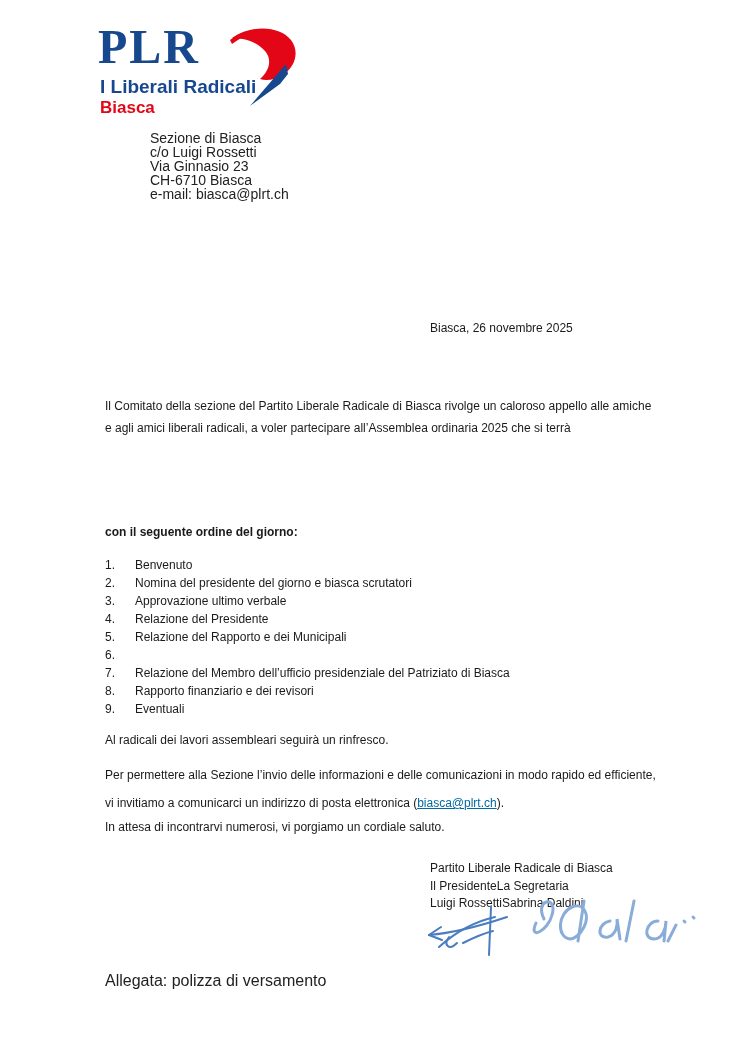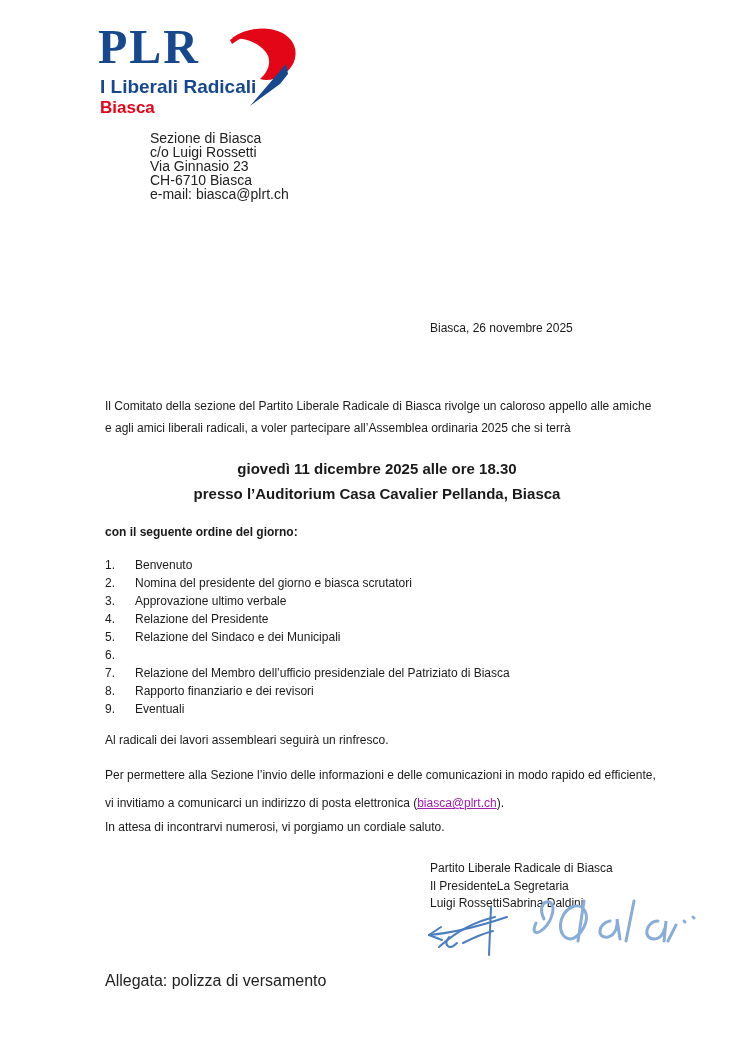--- a/index.html
+++ b/index.html
@@ -26,21 +26,21 @@
   .dateline { left:430px; top:321px; font-size:12px; }
   .intro { left:105px; top:395px; width:620px; font-size:12px; line-height:22px; white-space:pre-line; }
   .event { left:103px; top:456px; width:548px; text-align:center; font-size:15px; font-weight:bold; line-height:25px; }
   .agenda-label { left:105px; top:525px; font-size:12px; font-weight:bold; }
   .agenda { left:105px; top:556px; font-size:12px; }
   .agenda-row { display:flex; line-height:18px; }
   .agenda-num { width:30px; flex:0 0 30px; }
   .p-rinfresco { left:105px; top:733px; font-size:12px; }
   .p-email { left:105px; top:761px; width:620px; font-size:12px; line-height:28px; white-space:pre-line; }
   .p-closing { left:105px; top:820px; font-size:12px; }
-  .email-link { color:#a21caf; text-decoration:underline; cursor:pointer; }
+  .email-link { color:#0369a1; text-decoration:underline; cursor:pointer; }
 
   
   .sig-block { left:430px; top:860px; width:216px; font-size:12px; line-height:17.5px; }
   .sig-row { display:flex; justify-content:flex-start; }
   .sig-president { left:423px; top:903px; }
   .sig-secretary { left:518px; top:893px; }
 
   
   .footer-note { left:105px; top:972px; font-size:16px; color:#222; }
 </style>
@@ -66,24 +66,20 @@
     <div>Via Ginnasio 23</div>
     <div>CH-6710 Biasca</div>
     <div>e-mail: biasca@plrt.ch</div>
   </div>
 
   <div class="abs dateline">Biasca, 26 novembre 2025</div>
 
   <div class="abs intro">Il Comitato della sezione del Partito Liberale Radicale di Biasca rivolge un caloroso appello alle amiche
 e agli amici liberali radicali, a voler partecipare all’Assemblea ordinaria 2025 che si terrà</div>
 
-  <div class="abs event">
-    <div>giovedì 11 dicembre 2025 alle ore 18.30</div>
-    <div>presso l’Auditorium Casa Cavalier Pellanda, Biasca</div>
-  </div>
 
   <div class="abs agenda-label">con il seguente ordine del giorno:</div>
   <div class="abs agenda">
     <div class="agenda-row">
       <span class="agenda-num">1.</span>
       <span>Benvenuto</span>
     </div>
     <div class="agenda-row">
       <span class="agenda-num">2.</span>
       <span>Nomina del presidente del giorno e biasca scrutatori</span>
@@ -91,21 +87,21 @@
     <div class="agenda-row">
       <span class="agenda-num">3.</span>
       <span>Approvazione ultimo verbale</span>
     </div>
     <div class="agenda-row">
       <span class="agenda-num">4.</span>
       <span>Relazione del Presidente</span>
     </div>
     <div class="agenda-row">
       <span class="agenda-num">5.</span>
-      <span>Relazione del Sindaco e dei Municipali</span>
+      <span>Relazione del Rapporto e dei Municipali</span>
     </div>
     <div class="agenda-row">
       <span class="agenda-num">6.</span>
     </div>
     <div class="agenda-row">
       <span class="agenda-num">7.</span>
       <span>Relazione del Membro dell’ufficio presidenziale del Patriziato di Biasca</span>
     </div>
     <div class="agenda-row">
       <span class="agenda-num">8.</span>

